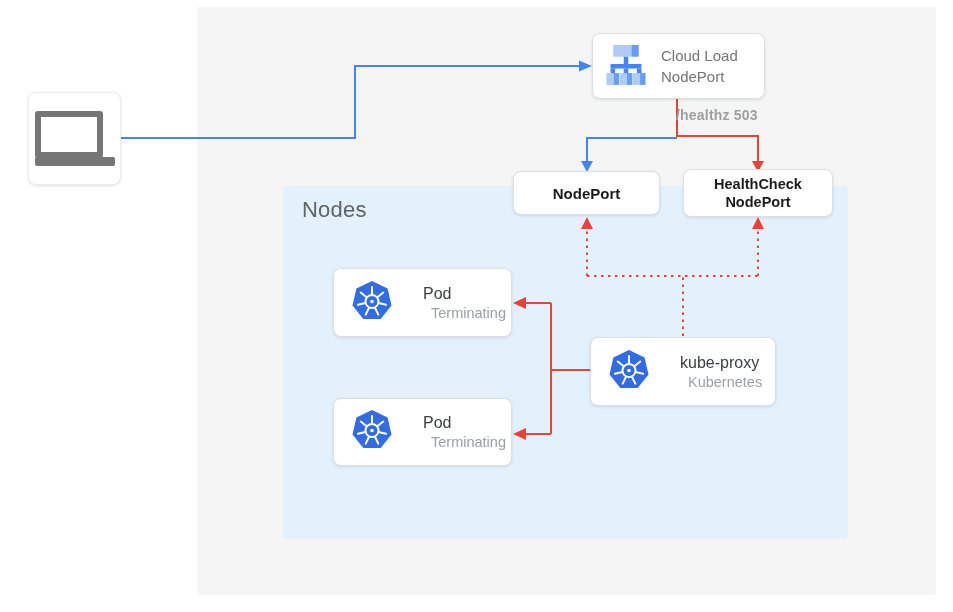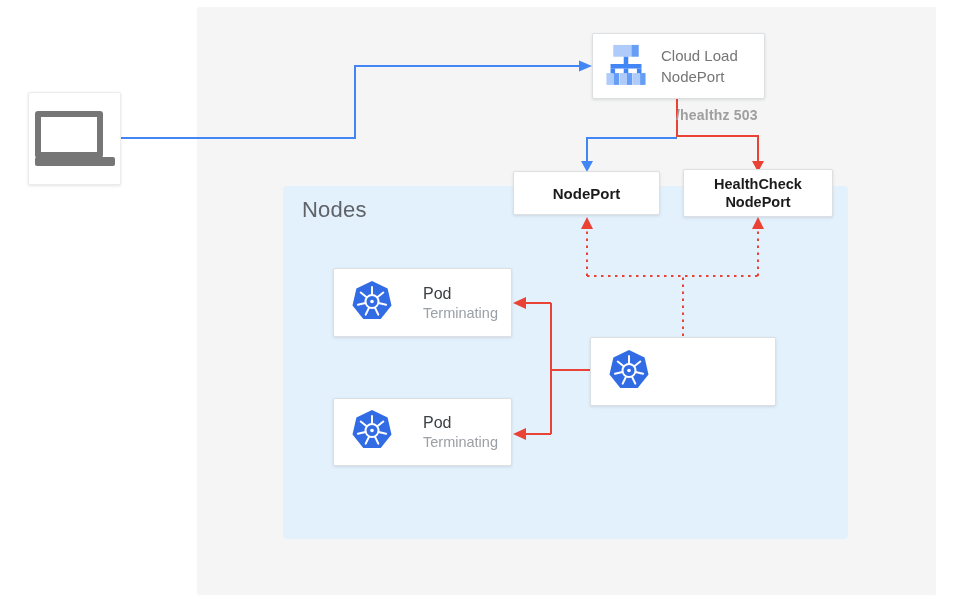--- a/index.html
+++ b/index.html
@@ -36,21 +36,21 @@
   svg.wires{position:absolute;left:0;top:0;width:953px;height:612px;pointer-events:none;z-index:2;}
   .ln{fill:none;stroke-width:2px;}
   .ln-blue{stroke:var(--line-blue);}
   .ln-red{stroke:var(--line-red);}
   .ln-dotted{stroke-dasharray:2.5 4.5;}
   .ah-blue{fill:var(--line-blue);stroke:none;}
   .ah-red{fill:var(--line-red);stroke:none;}
 
   .card{
     position:absolute;background:#ffffff;border:1px solid #DDE0E3;
-    box-shadow:0 1px 3px rgba(60,64,67,.14);border-radius:2px;z-index:3;
+    box-shadow:0 1px 3px rgba(60,64,67,.14);border-radius:8px;z-index:3;
   }
 
   .laptop-card{left:28px;top:92px;width:93px;height:93px;
     display:flex;flex-direction:column;align-items:center;justify-content:center;
     border-color:#ECECEC;}
   .laptop-screen{width:68px;height:47px;border:6px solid #767676;border-radius:3px;background:#fff;}
   .laptop-base{width:80px;height:9px;background:#767676;border-radius:2px;margin-top:-1px;}
 
   .lb-card{left:592px;top:33px;width:173px;height:66px;
     display:flex;align-items:center;gap:15px;padding-left:13px;}
@@ -66,21 +66,21 @@
     font-size:15px;font-weight:bold;color:#1b1b1b;}
   .hc-card{left:683px;top:169px;width:150px;height:48px;
     display:flex;flex-direction:column;align-items:center;justify-content:center;
     font-size:14.5px;font-weight:bold;color:#1b1b1b;line-height:18px;}
 
   .k8s-card{display:flex;align-items:center;gap:30px;padding-left:17px;}
   .pod1-card{left:333px;top:268px;width:179px;height:69px;}
   .pod2-card{left:333px;top:398px;width:179px;height:68px;}
   .kp-card{left:590px;top:337px;width:186px;height:69px;}
   .k8s-title{font-size:16px;color:#3C4043;line-height:21px;}
-  .k8s-sub{font-size:14.5px;color:#9AA0A6;line-height:19px;}
+  .k8s-sub{font-size:14.5px;color:#9AA0A6;line-height:19px;margin-left:8px;}
 </style>
 </head>
 <body>
 
 <div class="canvas">
 
   <div class="outer-panel"></div>
 
   <div class="nodes-panel">
     <div class="nodes-label">Nodes</div>
@@ -204,15 +204,19 @@
           <line x1="21" y1="21.5" x2="35.1" y2="24.7"></line>
           <line x1="21" y1="21.5" x2="27.3" y2="34.6"></line>
           <line x1="21" y1="21.5" x2="14.7" y2="34.6"></line>
           <line x1="21" y1="21.5" x2="6.9" y2="24.7"></line>
           <line x1="21" y1="21.5" x2="9.7" y2="12.5"></line>
         </g>
         <circle cx="21" cy="21.5" r="6.5" fill="var(--kubernetes-blue)" stroke="#ffffff" stroke-width="2"></circle>
         <circle cx="21" cy="21.5" r="1.8" fill="#ffffff"></circle>
       </svg>
     </span>
+    <div>
+      <div class="k8s-title">kube-proxy</div>
+      <div class="k8s-sub">Kubernetes</div>
+    </div>
   </div>
 
 </div>
 
 </body></html>

